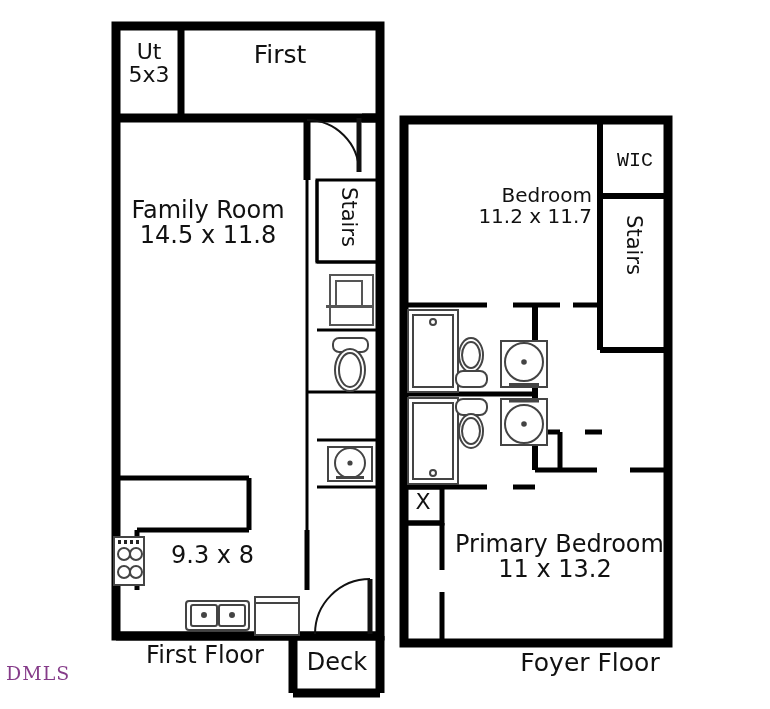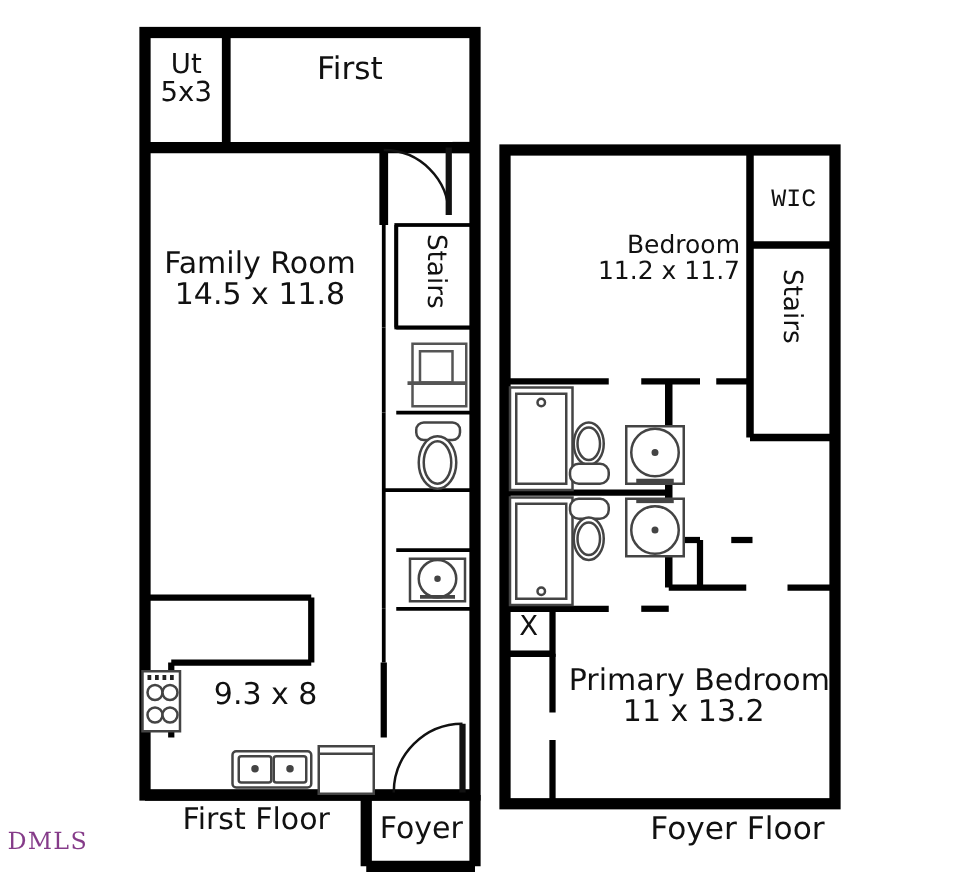--- a/index.html
+++ b/index.html
@@ -261,21 +261,21 @@
 
   <div class="lbl" style="left:118px; top:355px; width:180px; font-size:24px;">
   </div>
 
   <div class="lbl" style="left:150px; top:543px; width:125px; font-size:24px;">
     <span class="l2">9.3 x 8</span>
   </div>
 
 
   <div class="lbl" style="left:292px; top:650px; width:90px; font-size:24px;">
-    <span class="l1">Foyer</span>
+    <span class="l1">Deck</span>
   </div>
 
   <div class="lbl" style="left:105px; top:643px; width:200px; font-size:24px;">
     <span class="l1">First Floor</span>
   </div>
 
   <div class="lbl" style="left:412px; top:185px; width:180px; font-size:20px;text-align:right;">
     <span class="l1">Bedroom</span>
     <span class="l2">11.2 x 11.7</span>
   </div>

